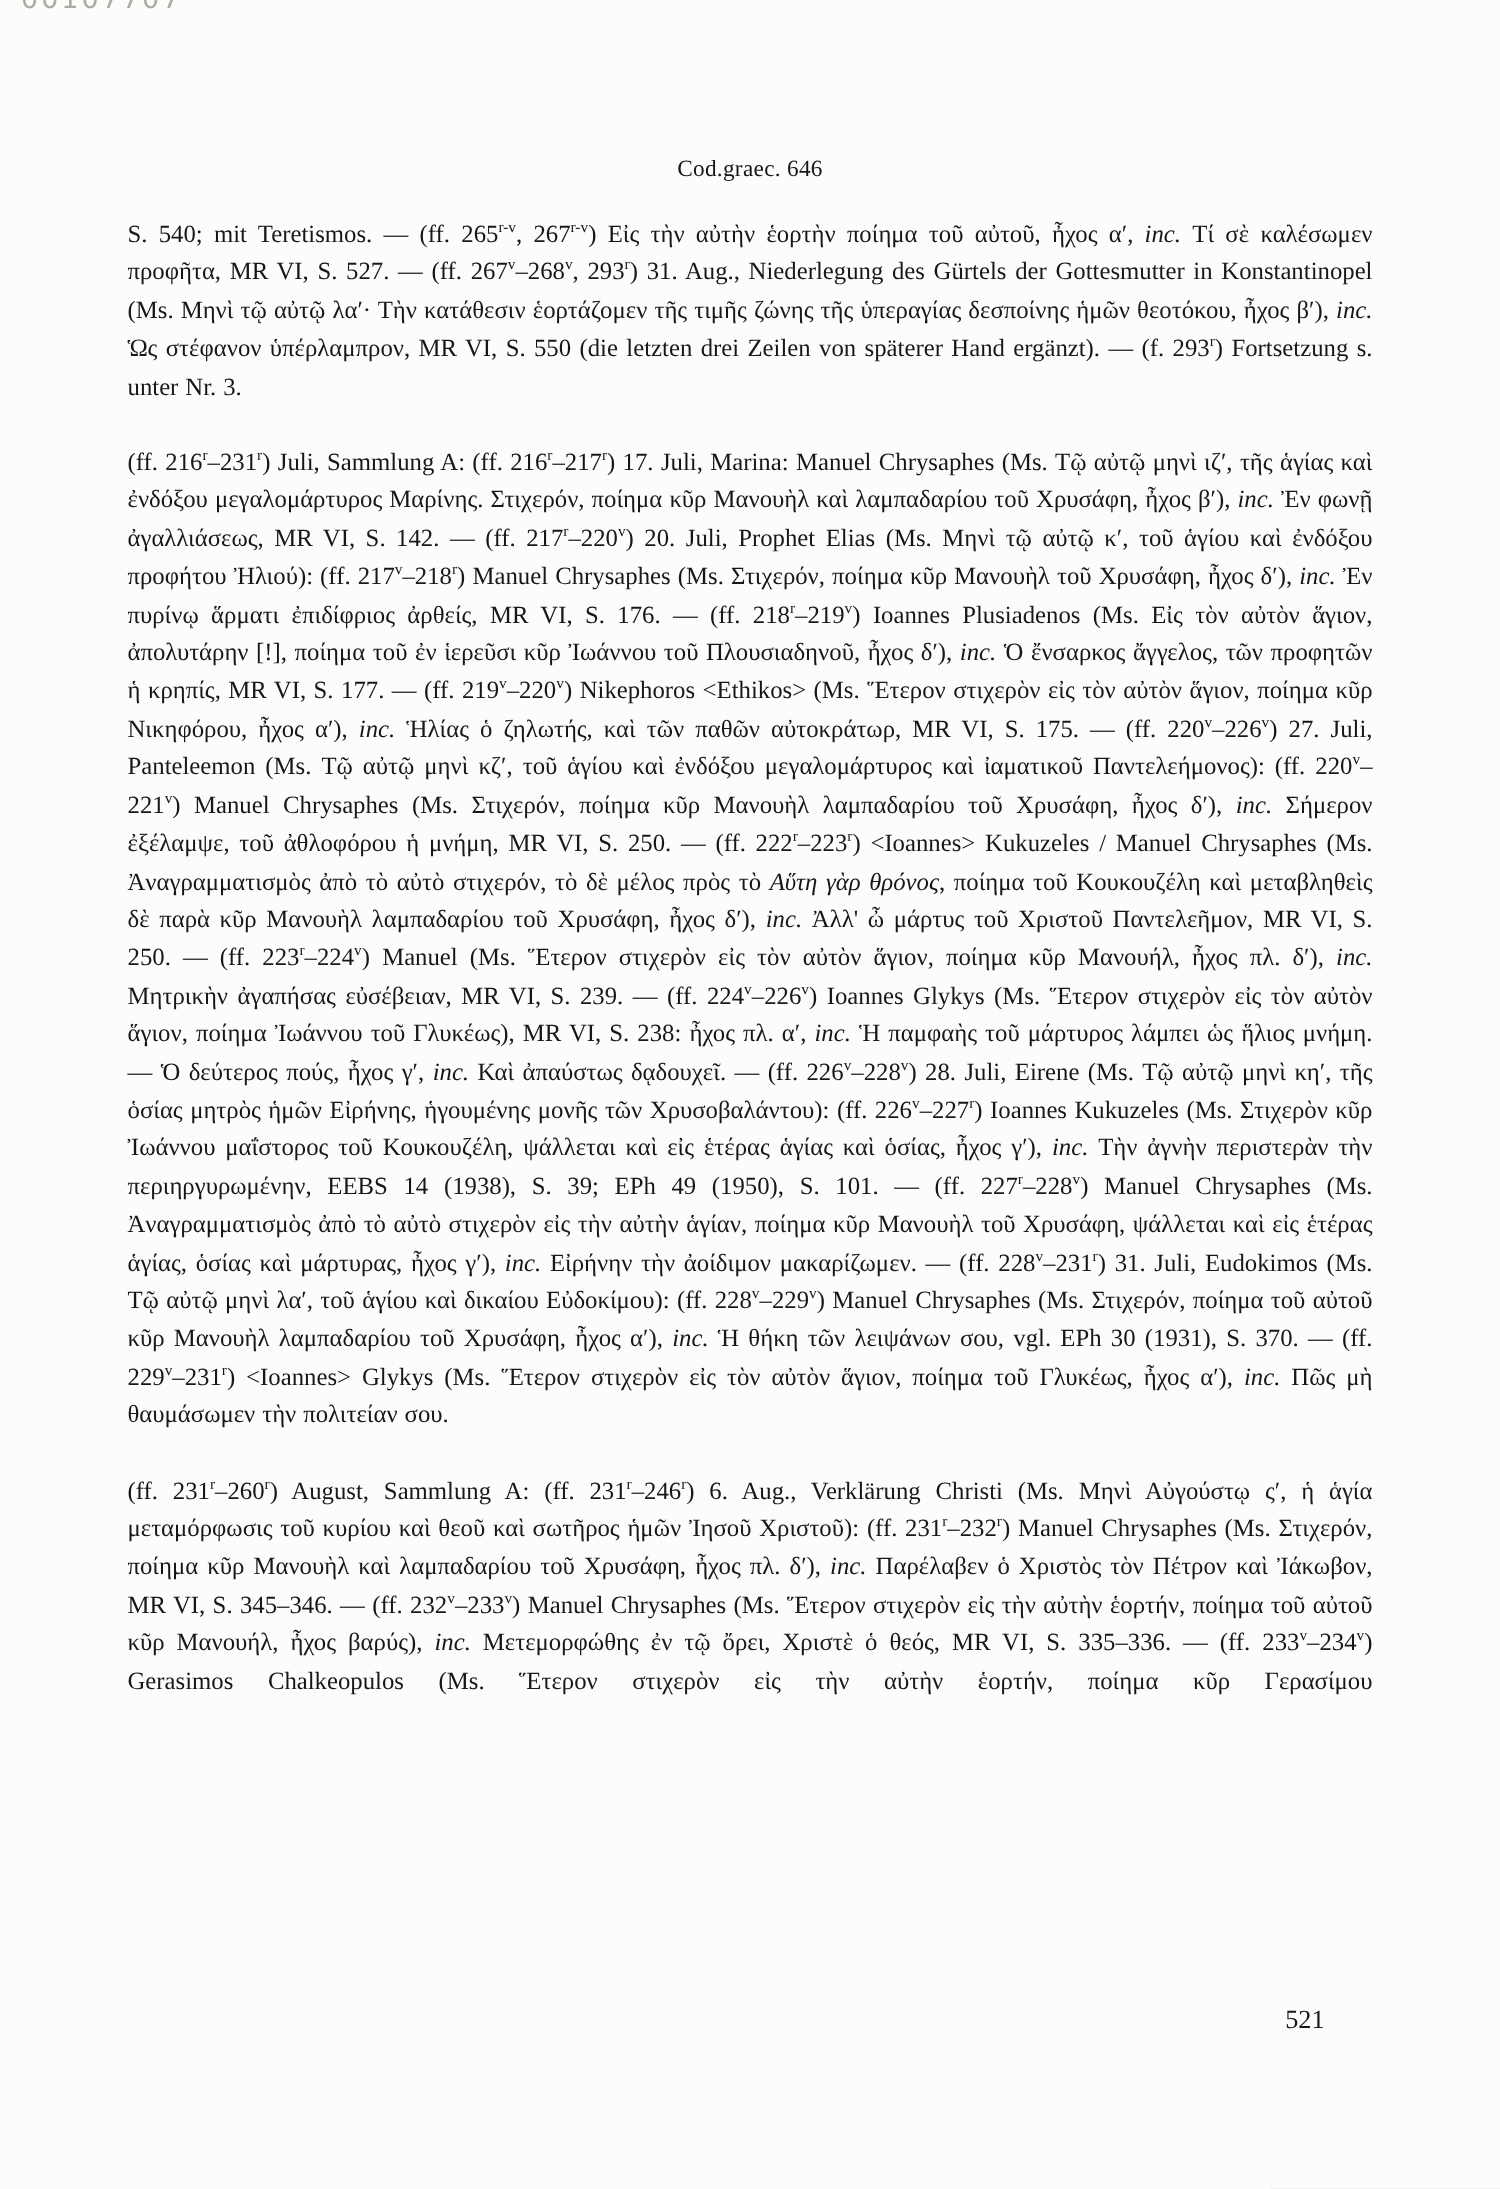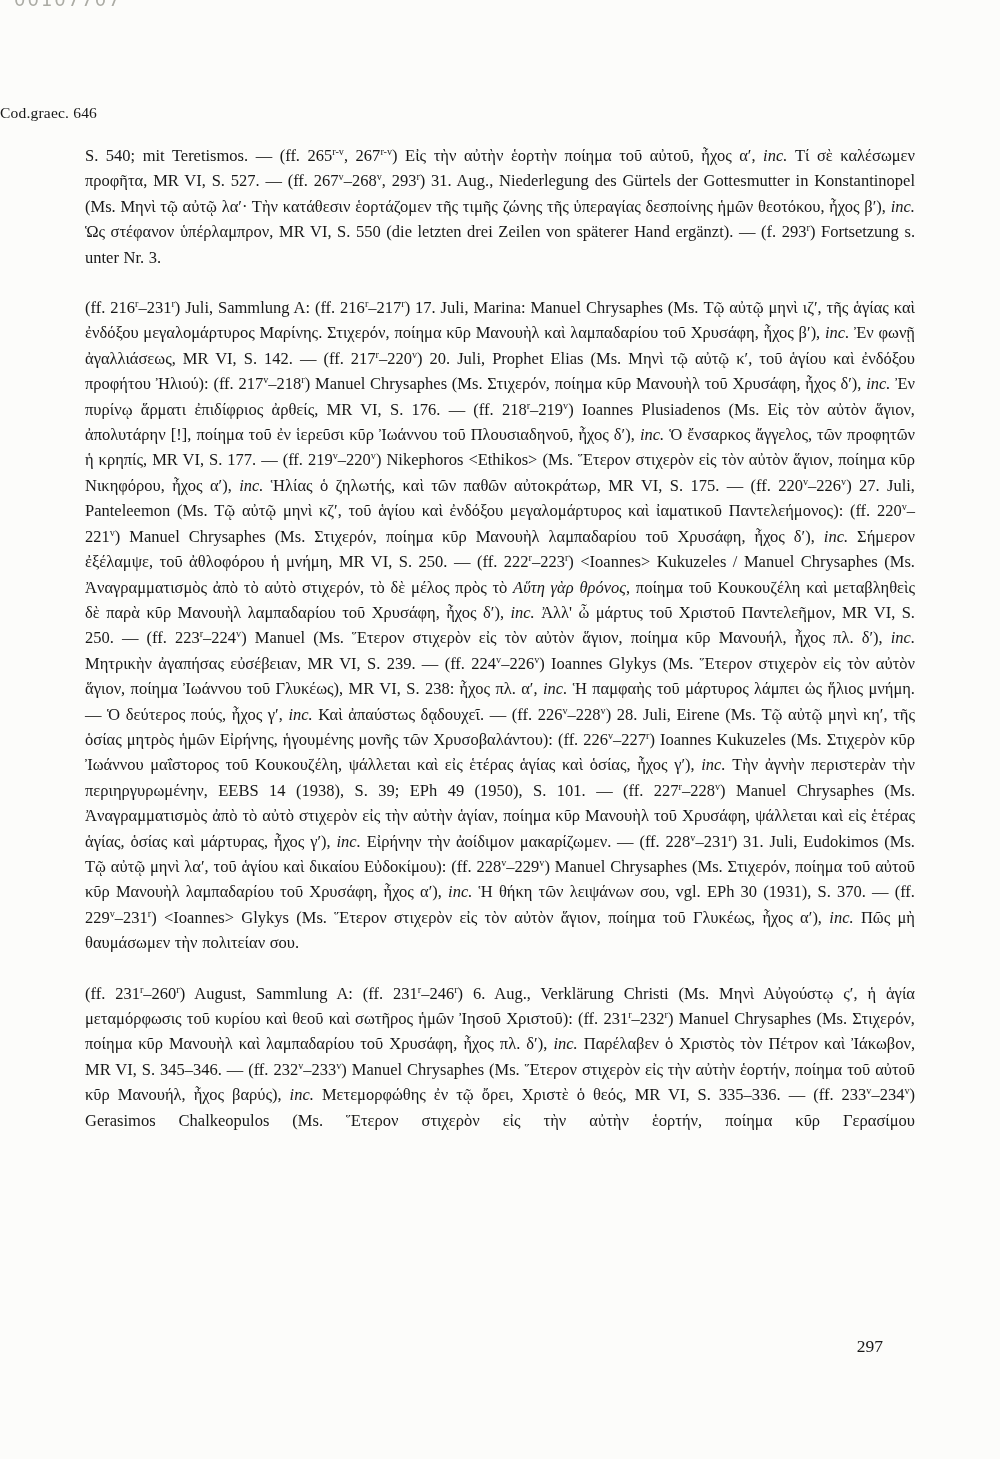--- a/index.html
+++ b/index.html
@@ -20,21 +20,21 @@
     top: -11px;
     left: 14px;
     font-family: "DejaVu Sans", sans-serif;
     font-size: 18px;
     letter-spacing: 2px;
     color: #97978f;
     opacity: 0.8;
   }
   .header {
     padding-top: 104px;
-    text-align: left;
+    text-align: center;
     font-size: 15.5px;
     letter-spacing: 0.2px;
   }
   .text-body {
     margin: 21px 85px 12px 85px;
   }
   .text-body p {
     margin: 0 0 25px 0;
     text-align: justify;
     font-size: 16.5px;
@@ -63,14 +63,14 @@
   <div class="corner-mark">00107707</div>
 
   <div class="header">Cod.graec. 646</div>
 
   <div class="text-body">
       <p><span>S. 540; mit Teretismos. — (ff. 265</span><sup>r-v</sup><span>, 267</span><sup>r-v</sup><span>) Εἰς τὴν αὐτὴν ἑορτὴν ποίημα τοῦ αὐτοῦ, ἦχος α′, </span><span class="i">inc.</span><span> Τί σὲ καλέσωμεν προφῆτα, MR VI, S. 527. — (ff. 267</span><sup>v</sup><span>–268</span><sup>v</sup><span>, 293</span><sup>r</sup><span>) 31. Aug., Niederlegung des Gürtels der Gottesmutter in Konstantinopel (Ms. Μηνὶ τῷ αὐτῷ λα′· Τὴν κατάθεσιν ἑορτάζομεν τῆς τιμῆς ζώνης τῆς ὑπεραγίας δεσποίνης ἡμῶν θεοτόκου, ἦχος β′), </span><span class="i">inc.</span><span> Ὡς στέφανον ὑπέρλαμπρον, MR VI, S. 550 (die letzten drei Zeilen von späterer Hand ergänzt). — (f. 293</span><sup>r</sup><span>) Fortsetzung s. unter Nr. 3.</span></p>
       <p><span>(ff. 216</span><sup>r</sup><span>–231</span><sup>r</sup><span>) Juli, Sammlung A: (ff. 216</span><sup>r</sup><span>–217</span><sup>r</sup><span>) 17. Juli, Marina: </span><span class="b">Manuel Chrysaphes</span><span> (Ms. Τῷ αὐτῷ μηνὶ ιζ′, τῆς ἁγίας καὶ ἐνδόξου μεγαλομάρτυρος Μαρίνης. Στιχερόν, ποίημα κῦρ Μανουὴλ καὶ λαμπαδαρίου τοῦ Χρυσάφη, ἦχος β′), </span><span class="i">inc.</span><span> Ἐν φωνῇ ἀγαλλιάσεως, MR VI, S. 142. — (ff. 217</span><sup>r</sup><span>–220</span><sup>v</sup><span>) 20. Juli, Prophet Elias (Ms. Μηνὶ τῷ αὐτῷ κ′, τοῦ ἁγίου καὶ ἐνδόξου προφήτου Ἠλιού): (ff. 217</span><sup>v</sup><span>–218</span><sup>r</sup><span>) </span><span class="b">Manuel Chrysaphes</span><span> (Ms. Στιχερόν, ποίημα κῦρ Μανουὴλ τοῦ Χρυσάφη, ἦχος δ′), </span><span class="i">inc.</span><span> Ἐν πυρίνῳ ἅρματι ἐπιδίφριος ἀρθείς, MR VI, S. 176. — (ff. 218</span><sup>r</sup><span>–219</span><sup>v</sup><span>) </span><span class="b">Ioannes Plusiadenos</span><span> (Ms. Εἰς τὸν αὐτὸν ἅγιον, ἀπολυτάρην [!], ποίημα τοῦ ἐν ἱερεῦσι κῦρ Ἰωάννου τοῦ Πλουσιαδηνοῦ, ἦχος δ′), </span><span class="i">inc.</span><span> Ὁ ἔνσαρκος ἄγγελος, τῶν προφητῶν ἡ κρηπίς, MR VI, S. 177. — (ff. 219</span><sup>v</sup><span>–220</span><sup>v</sup><span>) </span><span class="b">Nikephoros &lt;Ethikos&gt;</span><span> (Ms. Ἕτερον στιχερὸν εἰς τὸν αὐτὸν ἅγιον, ποίημα κῦρ Νικηφόρου, ἦχος α′), </span><span class="i">inc.</span><span> Ἡλίας ὁ ζηλωτής, καὶ τῶν παθῶν αὐτοκράτωρ, MR VI, S. 175. — (ff. 220</span><sup>v</sup><span>–226</span><sup>v</sup><span>) 27. Juli, Panteleemon (Ms. Τῷ αὐτῷ μηνὶ κζ′, τοῦ ἁγίου καὶ ἐνδόξου μεγαλομάρτυρος καὶ ἰαματικοῦ Παντελεήμονος): (ff. 220</span><sup>v</sup><span>–221</span><sup>v</sup><span>) </span><span class="b">Manuel Chrysaphes</span><span> (Ms. Στιχερόν, ποίημα κῦρ Μανουὴλ λαμπαδαρίου τοῦ Χρυσάφη, ἦχος δ′), </span><span class="i">inc.</span><span> Σήμερον ἐξέλαμψε, τοῦ ἀθλοφόρου ἡ μνήμη, MR VI, S. 250. — (ff. 222</span><sup>r</sup><span>–223</span><sup>r</sup><span>) </span><span class="b">&lt;Ioannes&gt; Kukuzeles</span><span> / </span><span class="b">Manuel Chrysaphes</span><span> (Ms. Ἀναγραμματισμὸς ἀπὸ τὸ αὐτὸ στιχερόν, τὸ δὲ μέλος πρὸς τὸ </span><span class="i">Αὕτη γὰρ θρόνος</span><span>, ποίημα τοῦ Κουκουζέλη καὶ μεταβληθεὶς δὲ παρὰ κῦρ Μανουὴλ λαμπαδαρίου τοῦ Χρυσάφη, ἦχος δ′), </span><span class="i">inc.</span><span> Ἀλλ' ὦ μάρτυς τοῦ Χριστοῦ Παντελεῆμον, MR VI, S. 250. — (ff. 223</span><sup>r</sup><span>–224</span><sup>v</sup><span>) </span><span class="b">Manuel</span><span> (Ms. Ἕτερον στιχερὸν εἰς τὸν αὐτὸν ἅγιον, ποίημα κῦρ Μανουήλ, ἦχος πλ. δ′), </span><span class="i">inc.</span><span> Μητρικὴν ἀγαπήσας εὐσέβειαν, MR VI, S. 239. — (ff. 224</span><sup>v</sup><span>–226</span><sup>v</sup><span>) </span><span class="b">Ioannes Glykys</span><span> (Ms. Ἕτερον στιχερὸν εἰς τὸν αὐτὸν ἅγιον, ποίημα Ἰωάννου τοῦ Γλυκέως), MR VI, S. 238: ἦχος πλ. α′, </span><span class="i">inc.</span><span> Ἡ παμφαὴς τοῦ μάρτυρος λάμπει ὡς ἥλιος μνήμη. — Ὁ δεύτερος πούς, ἦχος γ′, </span><span class="i">inc.</span><span> Καὶ ἀπαύστως δᾳδουχεῖ. — (ff. 226</span><sup>v</sup><span>–228</span><sup>v</sup><span>) 28. Juli, Eirene (Ms. Τῷ αὐτῷ μηνὶ κη′, τῆς ὁσίας μητρὸς ἡμῶν Εἰρήνης, ἡγουμένης μονῆς τῶν Χρυσοβαλάντου): (ff. 226</span><sup>v</sup><span>–227</span><sup>r</sup><span>) </span><span class="b">Ioannes Kukuzeles</span><span> (Ms. Στιχερὸν κῦρ Ἰωάννου μαΐστορος τοῦ Κουκουζέλη, ψάλλεται καὶ εἰς ἑτέρας ἁγίας καὶ ὁσίας, ἦχος γ′), </span><span class="i">inc.</span><span> Τὴν ἀγνὴν περιστερὰν τὴν περιηργυρωμένην, EEBS 14 (1938), S. 39; EPh 49 (1950), S. 101. — (ff. 227</span><sup>r</sup><span>–228</span><sup>v</sup><span>) </span><span class="b">Manuel Chrysaphes</span><span> (Ms. Ἀναγραμματισμὸς ἀπὸ τὸ αὐτὸ στιχερὸν εἰς τὴν αὐτὴν ἁγίαν, ποίημα κῦρ Μανουὴλ τοῦ Χρυσάφη, ψάλλεται καὶ εἰς ἑτέρας ἁγίας, ὁσίας καὶ μάρτυρας, ἦχος γ′), </span><span class="i">inc.</span><span> Εἰρήνην τὴν ἀοίδιμον μακαρίζωμεν. — (ff. 228</span><sup>v</sup><span>–231</span><sup>r</sup><span>) 31. Juli, Eudokimos (Ms. Τῷ αὐτῷ μηνὶ λα′, τοῦ ἁγίου καὶ δικαίου Εὐδοκίμου): (ff. 228</span><sup>v</sup><span>–229</span><sup>v</sup><span>) </span><span class="b">Manuel Chrysaphes</span><span> (Ms. Στιχερόν, ποίημα τοῦ αὐτοῦ κῦρ Μανουὴλ λαμπαδαρίου τοῦ Χρυσάφη, ἦχος α′), </span><span class="i">inc.</span><span> Ἡ θήκη τῶν λειψάνων σου, vgl. EPh 30 (1931), S. 370. — (ff. 229</span><sup>v</sup><span>–231</span><sup>r</sup><span>) </span><span class="b">&lt;Ioannes&gt; Glykys</span><span> (Ms. Ἕτερον στιχερὸν εἰς τὸν αὐτὸν ἅγιον, ποίημα τοῦ Γλυκέως, ἦχος α′), </span><span class="i">inc.</span><span> Πῶς μὴ θαυμάσωμεν τὴν πολιτείαν σου.</span></p>
       <p><span>(ff. 231</span><sup>r</sup><span>–260</span><sup>r</sup><span>) August, Sammlung A: (ff. 231</span><sup>r</sup><span>–246</span><sup>r</sup><span>) 6. Aug., Verklärung Christi (Ms. Μηνὶ Αὐγούστῳ ς′, ἡ ἁγία μεταμόρφωσις τοῦ κυρίου καὶ θεοῦ καὶ σωτῆρος ἡμῶν Ἰησοῦ Χριστοῦ): (ff. 231</span><sup>r</sup><span>–232</span><sup>r</sup><span>) </span><span class="b">Manuel Chrysaphes</span><span> (Ms. Στιχερόν, ποίημα κῦρ Μανουὴλ καὶ λαμπαδαρίου τοῦ Χρυσάφη, ἦχος πλ. δ′), </span><span class="i">inc.</span><span> Παρέλαβεν ὁ Χριστὸς τὸν Πέτρον καὶ Ἰάκωβον, MR VI, S. 345–346. — (ff. 232</span><sup>v</sup><span>–233</span><sup>v</sup><span>) </span><span class="b">Manuel Chrysaphes</span><span> (Ms. Ἕτερον στιχερὸν εἰς τὴν αὐτὴν ἑορτήν, ποίημα τοῦ αὐτοῦ κῦρ Μανουήλ, ἦχος βαρύς), </span><span class="i">inc.</span><span> Μετεμορφώθης ἐν τῷ ὄρει, Χριστὲ ὁ θεός, MR VI, S. 335–336. — (ff. 233</span><sup>v</sup><span>–234</span><sup>v</sup><span>) </span><span class="b">Gerasimos Chalkeopulos</span><span> (Ms. Ἕτερον στιχερὸν εἰς τὴν αὐτὴν ἑορτήν, ποίημα κῦρ Γερασίμου</span></p>
     </div>
 
-  <div class="page-number">297</div>
+  <div class="page-number">521</div>
 </div>
 
 </body></html>

